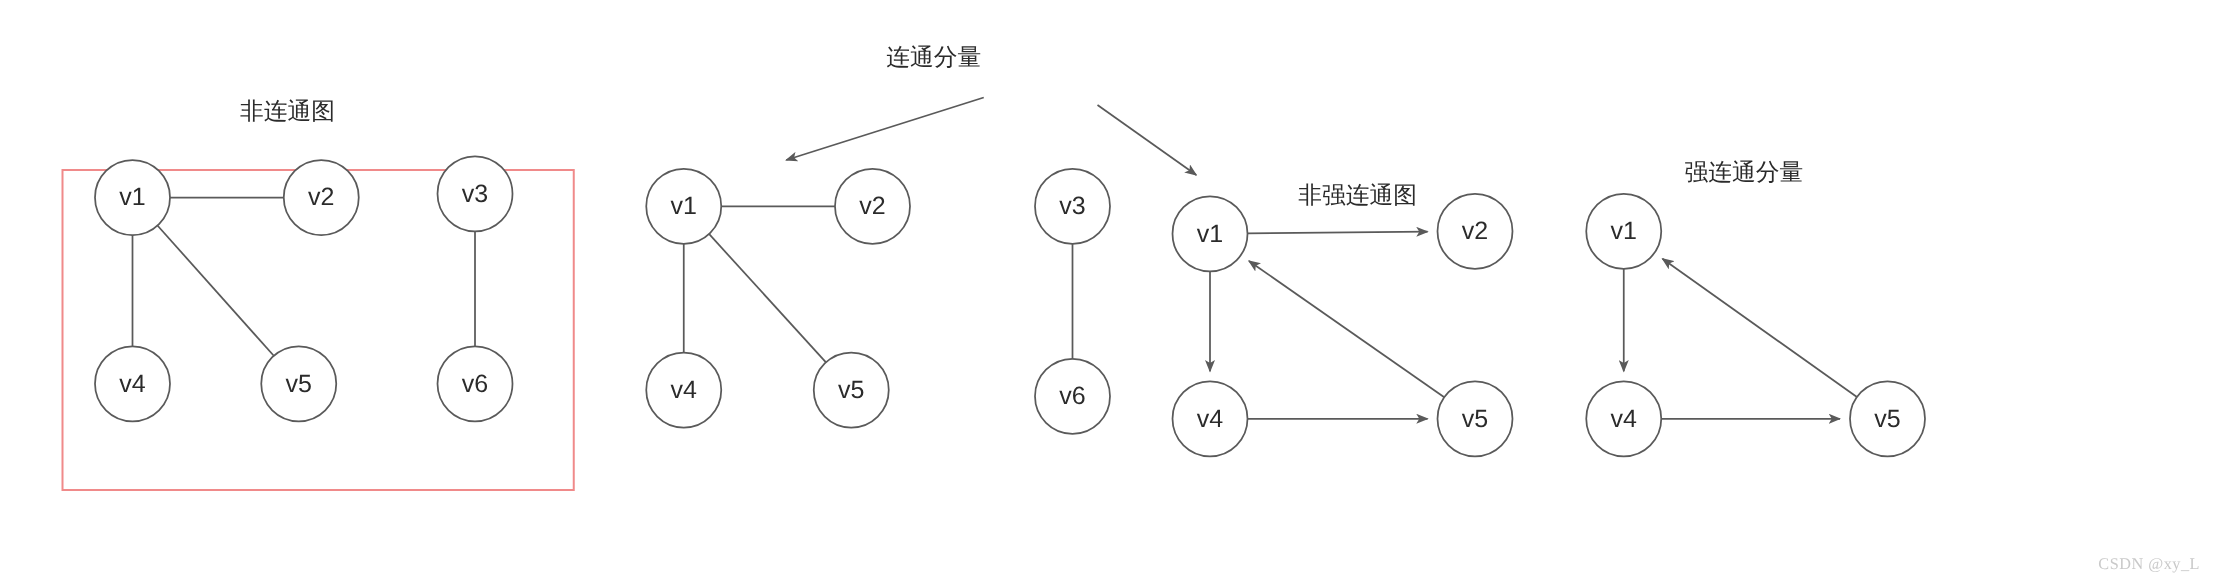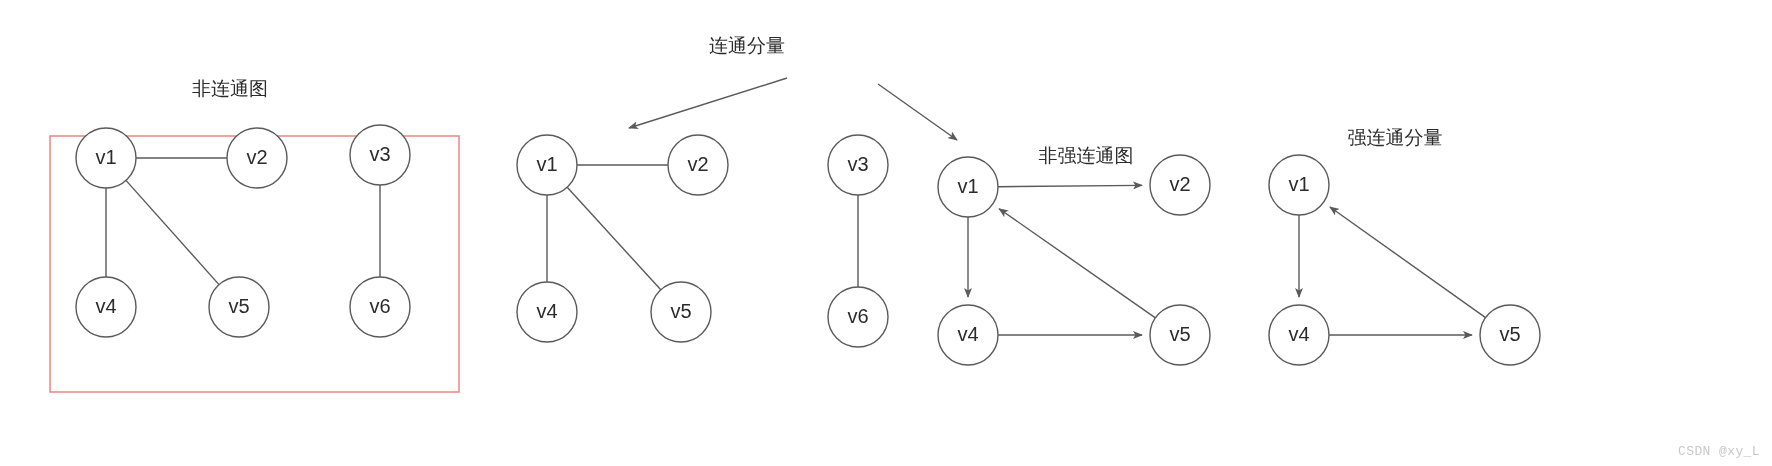--- a/index.html
+++ b/index.html
@@ -19,21 +19,21 @@
     font-size:20px;fill:#2b2b2b;text-anchor:middle;dominant-baseline:middle;
   }
   .edge{stroke:#5a5a5a;stroke-width:1.4;fill:none;}
   .panel-title{
     font-family:"Liberation Sans","DejaVu Sans",sans-serif;
     font-size:19px;fill:#2b2b2b;text-anchor:middle;dominant-baseline:middle;
   }
   .group-box{fill:none;stroke:#f08a8a;stroke-width:1.6;}
   .watermark{
     position:absolute;right:12px;bottom:7px;
-    font-family:Liberation Mono, monospace;
+    font-family:Liberation Serif, serif;
     font-size:13px;color:#c9c9c9;letter-spacing:.4px;user-select:none;
   }
 </style>
 </head>
 <body>
 
 <div id="stage">
   <svg class="diagram" id="svg-root" viewBox="0 0 1772 466" xmlns="http://www.w3.org/2000/svg">
     <defs>
       <marker id="arrowhead" markerWidth="10" markerHeight="8" refX="9" refY="4" orient="auto" markerUnits="userSpaceOnUse">

